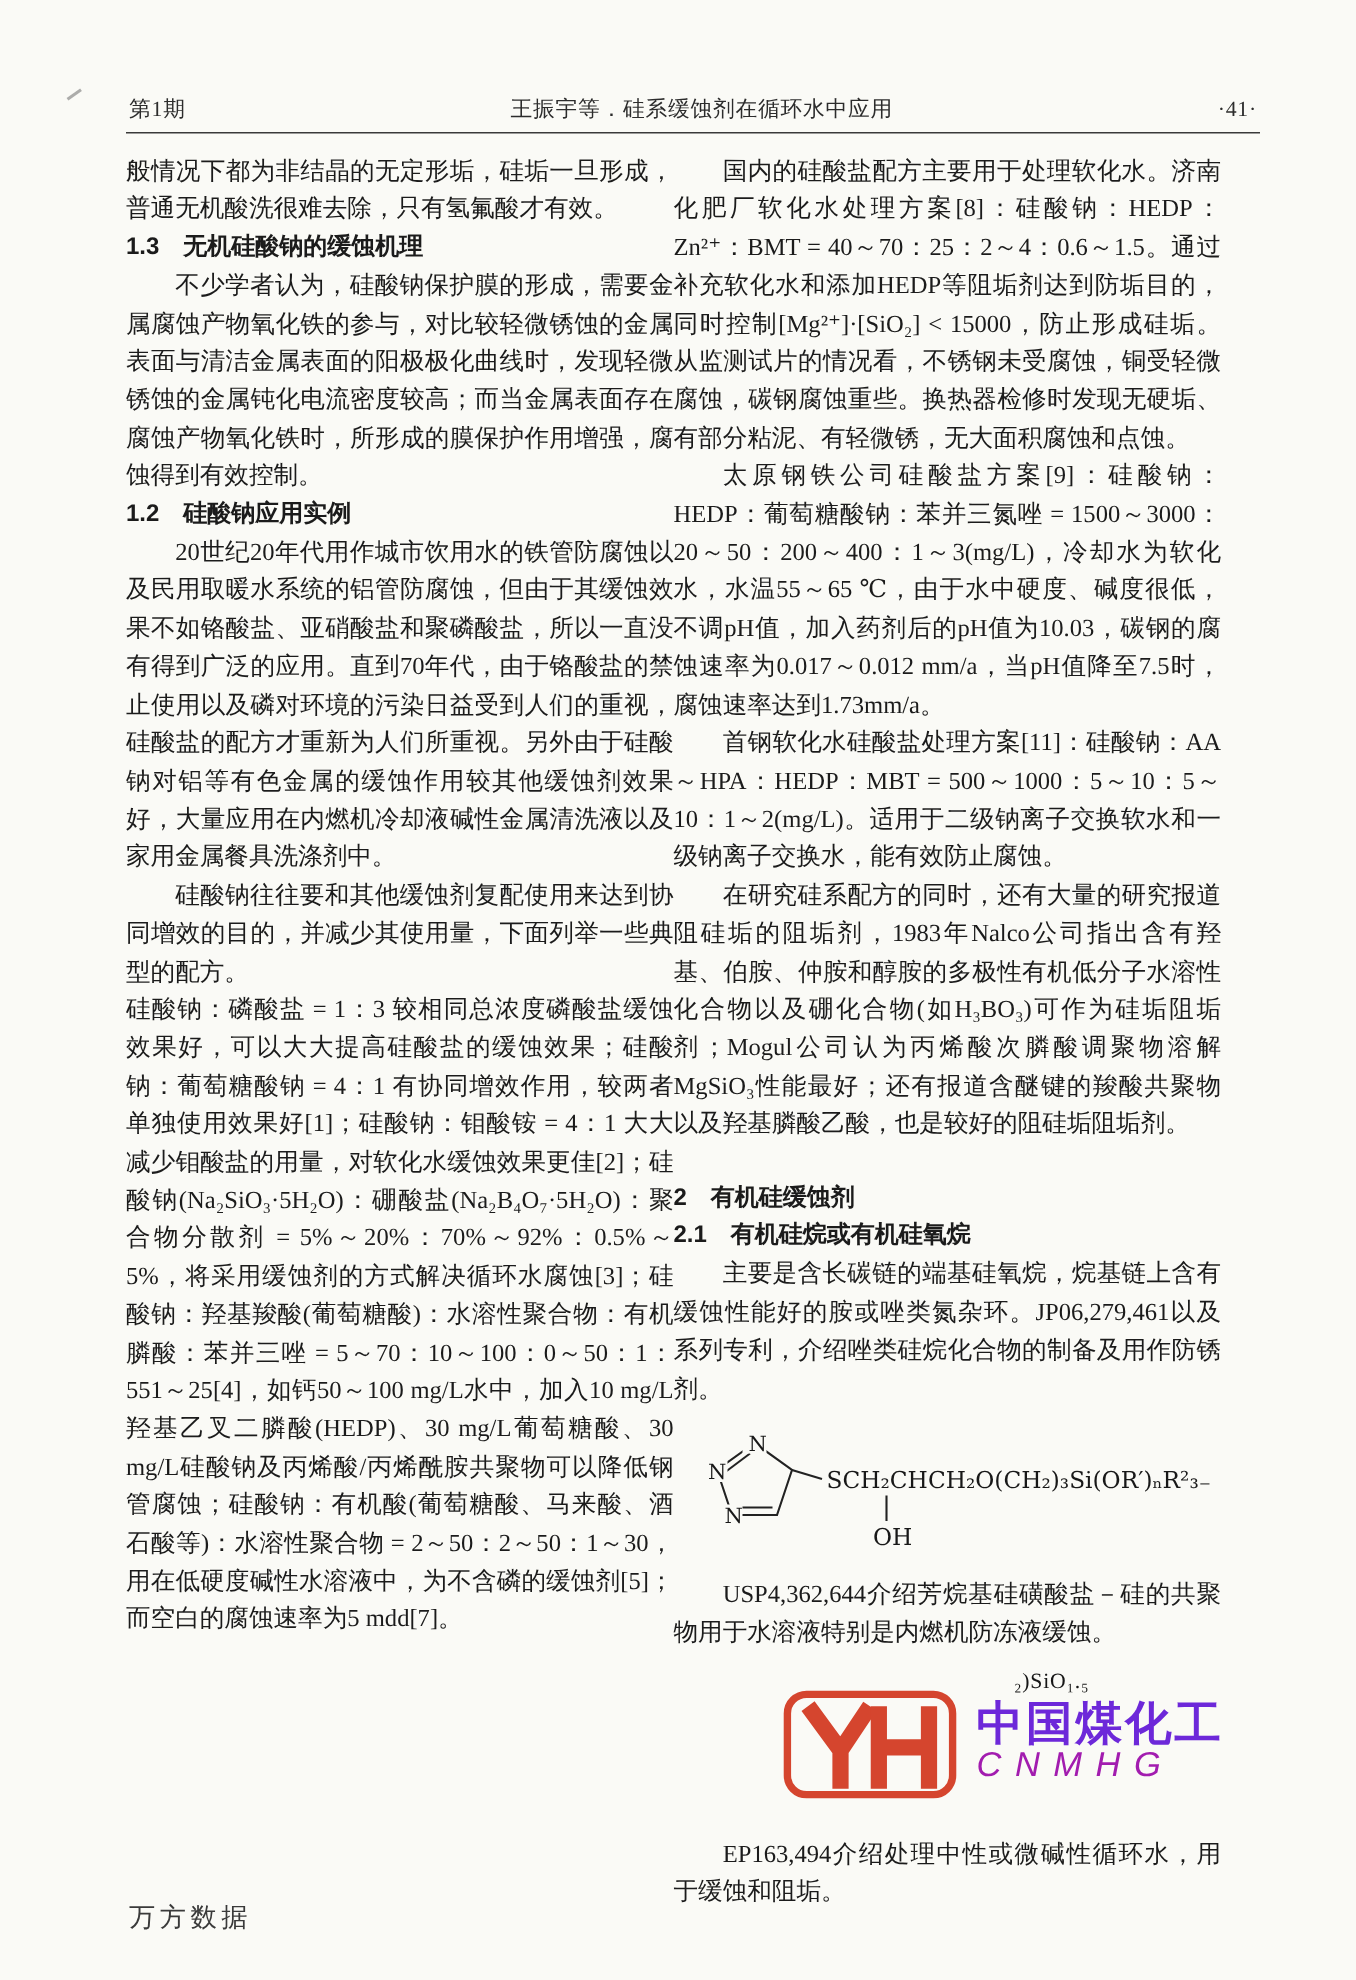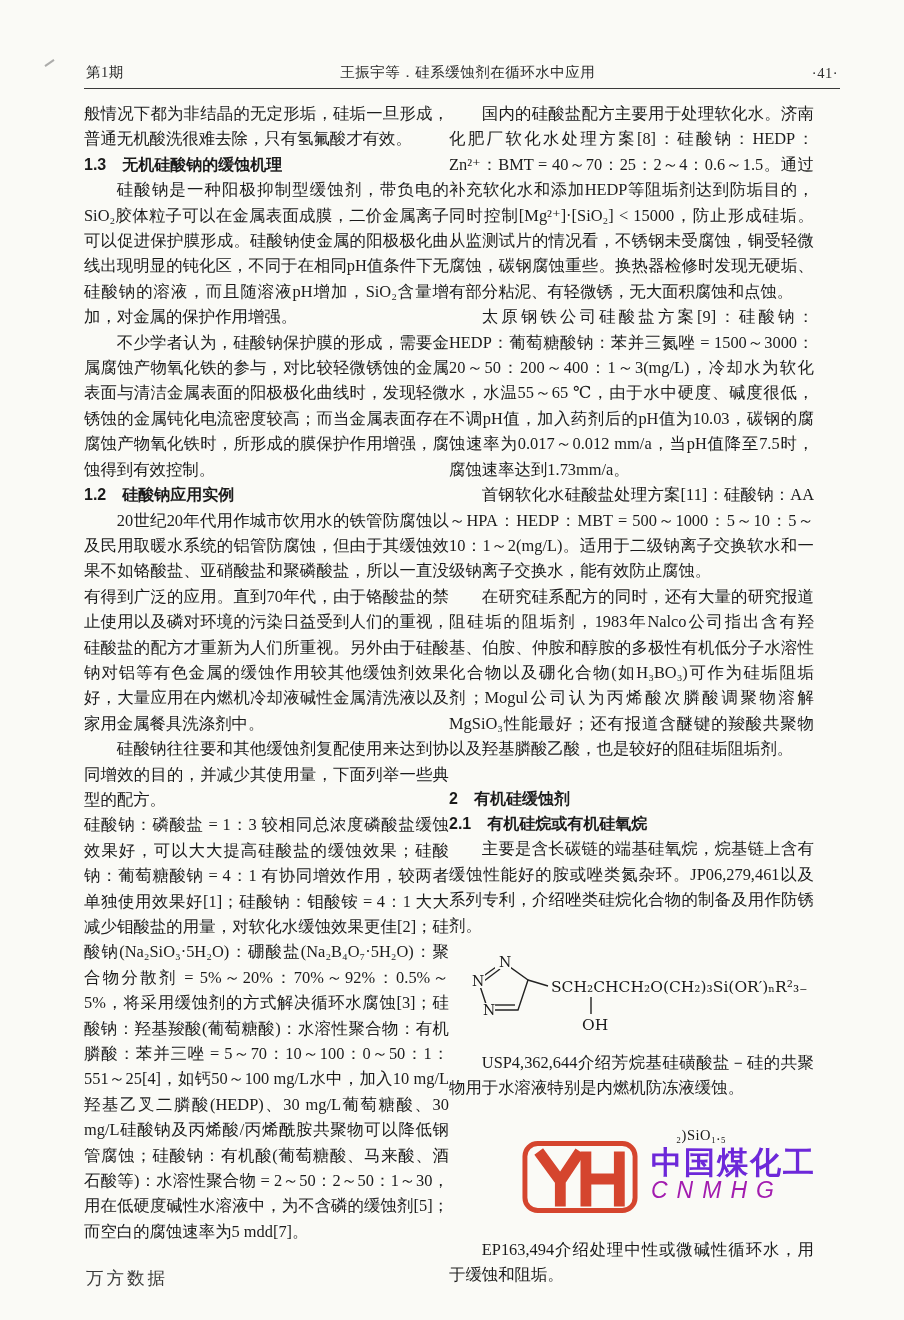--- a/index.html
+++ b/index.html
@@ -25,21 +25,21 @@
     font-weight:bold;text-indent:0;
     font-family:"Liberation Sans","DejaVu Sans",sans-serif;
     font-size:16px;
   }
   p.space-above{margin-top:24px;}
   .structure{margin:10px 0 6px 6px;}
   .structure svg{display:block;}
   .struct-stroke{stroke:#222;stroke-width:1.4;fill:none;}
   .struct-text{font-family:"DejaVu Serif","Liberation Serif",serif;font-size:15.5px;fill:#181818;}
   .struct-n{font-family:"DejaVu Serif","Liberation Serif",serif;font-size:14px;fill:#181818;}
-  .wm-logo{position:relative;margin:24px 0 8px 72px;display:flex;align-items:center;gap:12px;height:104px;width:320px;}
+  .wm-logo{position:relative;margin:10px 0 8px 72px;display:flex;align-items:center;gap:12px;height:104px;width:320px;}
   .wm-frag{position:absolute;top:-2px;left:155px;font-size:14.5px;color:#161616;z-index:0;letter-spacing:.5px;}
   .wm-texts{position:relative;z-index:1;display:flex;flex-direction:column;justify-content:center;}
   .wm-cn{font-size:31px;font-weight:bold;letter-spacing:2px;font-family:"Liberation Sans","DejaVu Sans",sans-serif;}
   .wm-code{font-size:23px;letter-spacing:9px;margin-top:3px;font-family:"Liberation Sans","DejaVu Sans",sans-serif;}
   .footer{
     position:absolute;left:86px;bottom:30px;
     font-size:17.5px;color:#3a3a3a;letter-spacing:3px;
   }
 </style>
 </head>
@@ -54,21 +54,20 @@
     <span>王振宇等．硅系缓蚀剂在循环水中应用</span>
     <span>·41·</span>
   </div>
   <div class="header-rule"></div>
 
   <div class="columns">
 
     <div class="col">
       <p class="body">般情况下都为非结晶的无定形垢，硅垢一旦形成，普通无机酸洗很难去除，只有氢氟酸才有效。</p>
       <p class="heading">1.3　无机硅酸钠的缓蚀机理</p>
-      <p class="indent">硅酸钠是一种阳极抑制型缓蚀剂，带负电的SiO₂胶体粒子可以在金属表面成膜，二价金属离子可以促进保护膜形成。硅酸钠使金属的阳极极化曲线出现明显的钝化区，不同于在相同pH值条件下无硅酸钠的溶液，而且随溶液pH增加，SiO₂含量增加，对金属的保护作用增强。</p>
       <p class="indent">不少学者认为，硅酸钠保护膜的形成，需要金属腐蚀产物氧化铁的参与，对比较轻微锈蚀的金属表面与清洁金属表面的阳极极化曲线时，发现轻微锈蚀的金属钝化电流密度较高；而当金属表面存在腐蚀产物氧化铁时，所形成的膜保护作用增强，腐蚀得到有效控制。</p>
       <p class="heading">1.2　硅酸钠应用实例</p>
       <p class="indent">20世纪20年代用作城市饮用水的铁管防腐蚀以及民用取暖水系统的铝管防腐蚀，但由于其缓蚀效果不如铬酸盐、亚硝酸盐和聚磷酸盐，所以一直没有得到广泛的应用。直到70年代，由于铬酸盐的禁止使用以及磷对环境的污染日益受到人们的重视，硅酸盐的配方才重新为人们所重视。另外由于硅酸钠对铝等有色金属的缓蚀作用较其他缓蚀剂效果好，大量应用在内燃机冷却液碱性金属清洗液以及家用金属餐具洗涤剂中。</p>
       <p class="indent">硅酸钠往往要和其他缓蚀剂复配使用来达到协同增效的目的，并减少其使用量，下面列举一些典型的配方。</p>
       <p>硅酸钠：磷酸盐 = 1：3 较相同总浓度磷酸盐缓蚀效果好，可以大大提高硅酸盐的缓蚀效果；硅酸钠：葡萄糖酸钠 = 4：1 有协同增效作用，较两者单独使用效果好[1]；硅酸钠：钼酸铵 = 4：1 大大减少钼酸盐的用量，对软化水缓蚀效果更佳[2]；硅酸钠(Na₂SiO₃·5H₂O)：硼酸盐(Na₂B₄O₇·5H₂O)：聚合物分散剂 = 5%～20%：70%～92%：0.5%～5%，将采用缓蚀剂的方式解决循环水腐蚀[3]；硅酸钠：羟基羧酸(葡萄糖酸)：水溶性聚合物：有机膦酸：苯并三唑 = 5～70：10～100：0～50：1：551～25[4]，如钙50～100 mg/L水中，加入10 mg/L羟基乙叉二膦酸(HEDP)、30 mg/L葡萄糖酸、30 mg/L硅酸钠及丙烯酸/丙烯酰胺共聚物可以降低钢管腐蚀；硅酸钠：有机酸(葡萄糖酸、马来酸、酒石酸等)：水溶性聚合物 = 2～50：2～50：1～30，用在低硬度碱性水溶液中，为不含磷的缓蚀剂[5]；而空白的腐蚀速率为5 mdd[7]。</p>
     </div>
 
     <div class="col">
       <p class="indent">国内的硅酸盐配方主要用于处理软化水。济南化肥厂软化水处理方案[8]：硅酸钠：HEDP：Zn²⁺：BMT = 40～70：25：2～4：0.6～1.5。通过补充软化水和添加HEDP等阻垢剂达到防垢目的，同时控制[Mg²⁺]·[SiO₂] &lt; 15000，防止形成硅垢。从监测试片的情况看，不锈钢未受腐蚀，铜受轻微腐蚀，碳钢腐蚀重些。换热器检修时发现无硬垢、有部分粘泥、有轻微锈，无大面积腐蚀和点蚀。</p>
       <p class="indent">太原钢铁公司硅酸盐方案[9]：硅酸钠：HEDP：葡萄糖酸钠：苯并三氮唑 = 1500～3000：20～50：200～400：1～3(mg/L)，冷却水为软化水，水温55～65 ℃，由于水中硬度、碱度很低，不调pH值，加入药剂后的pH值为10.03，碳钢的腐蚀速率为0.017～0.012 mm/a，当pH值降至7.5时，腐蚀速率达到1.73mm/a。</p>

